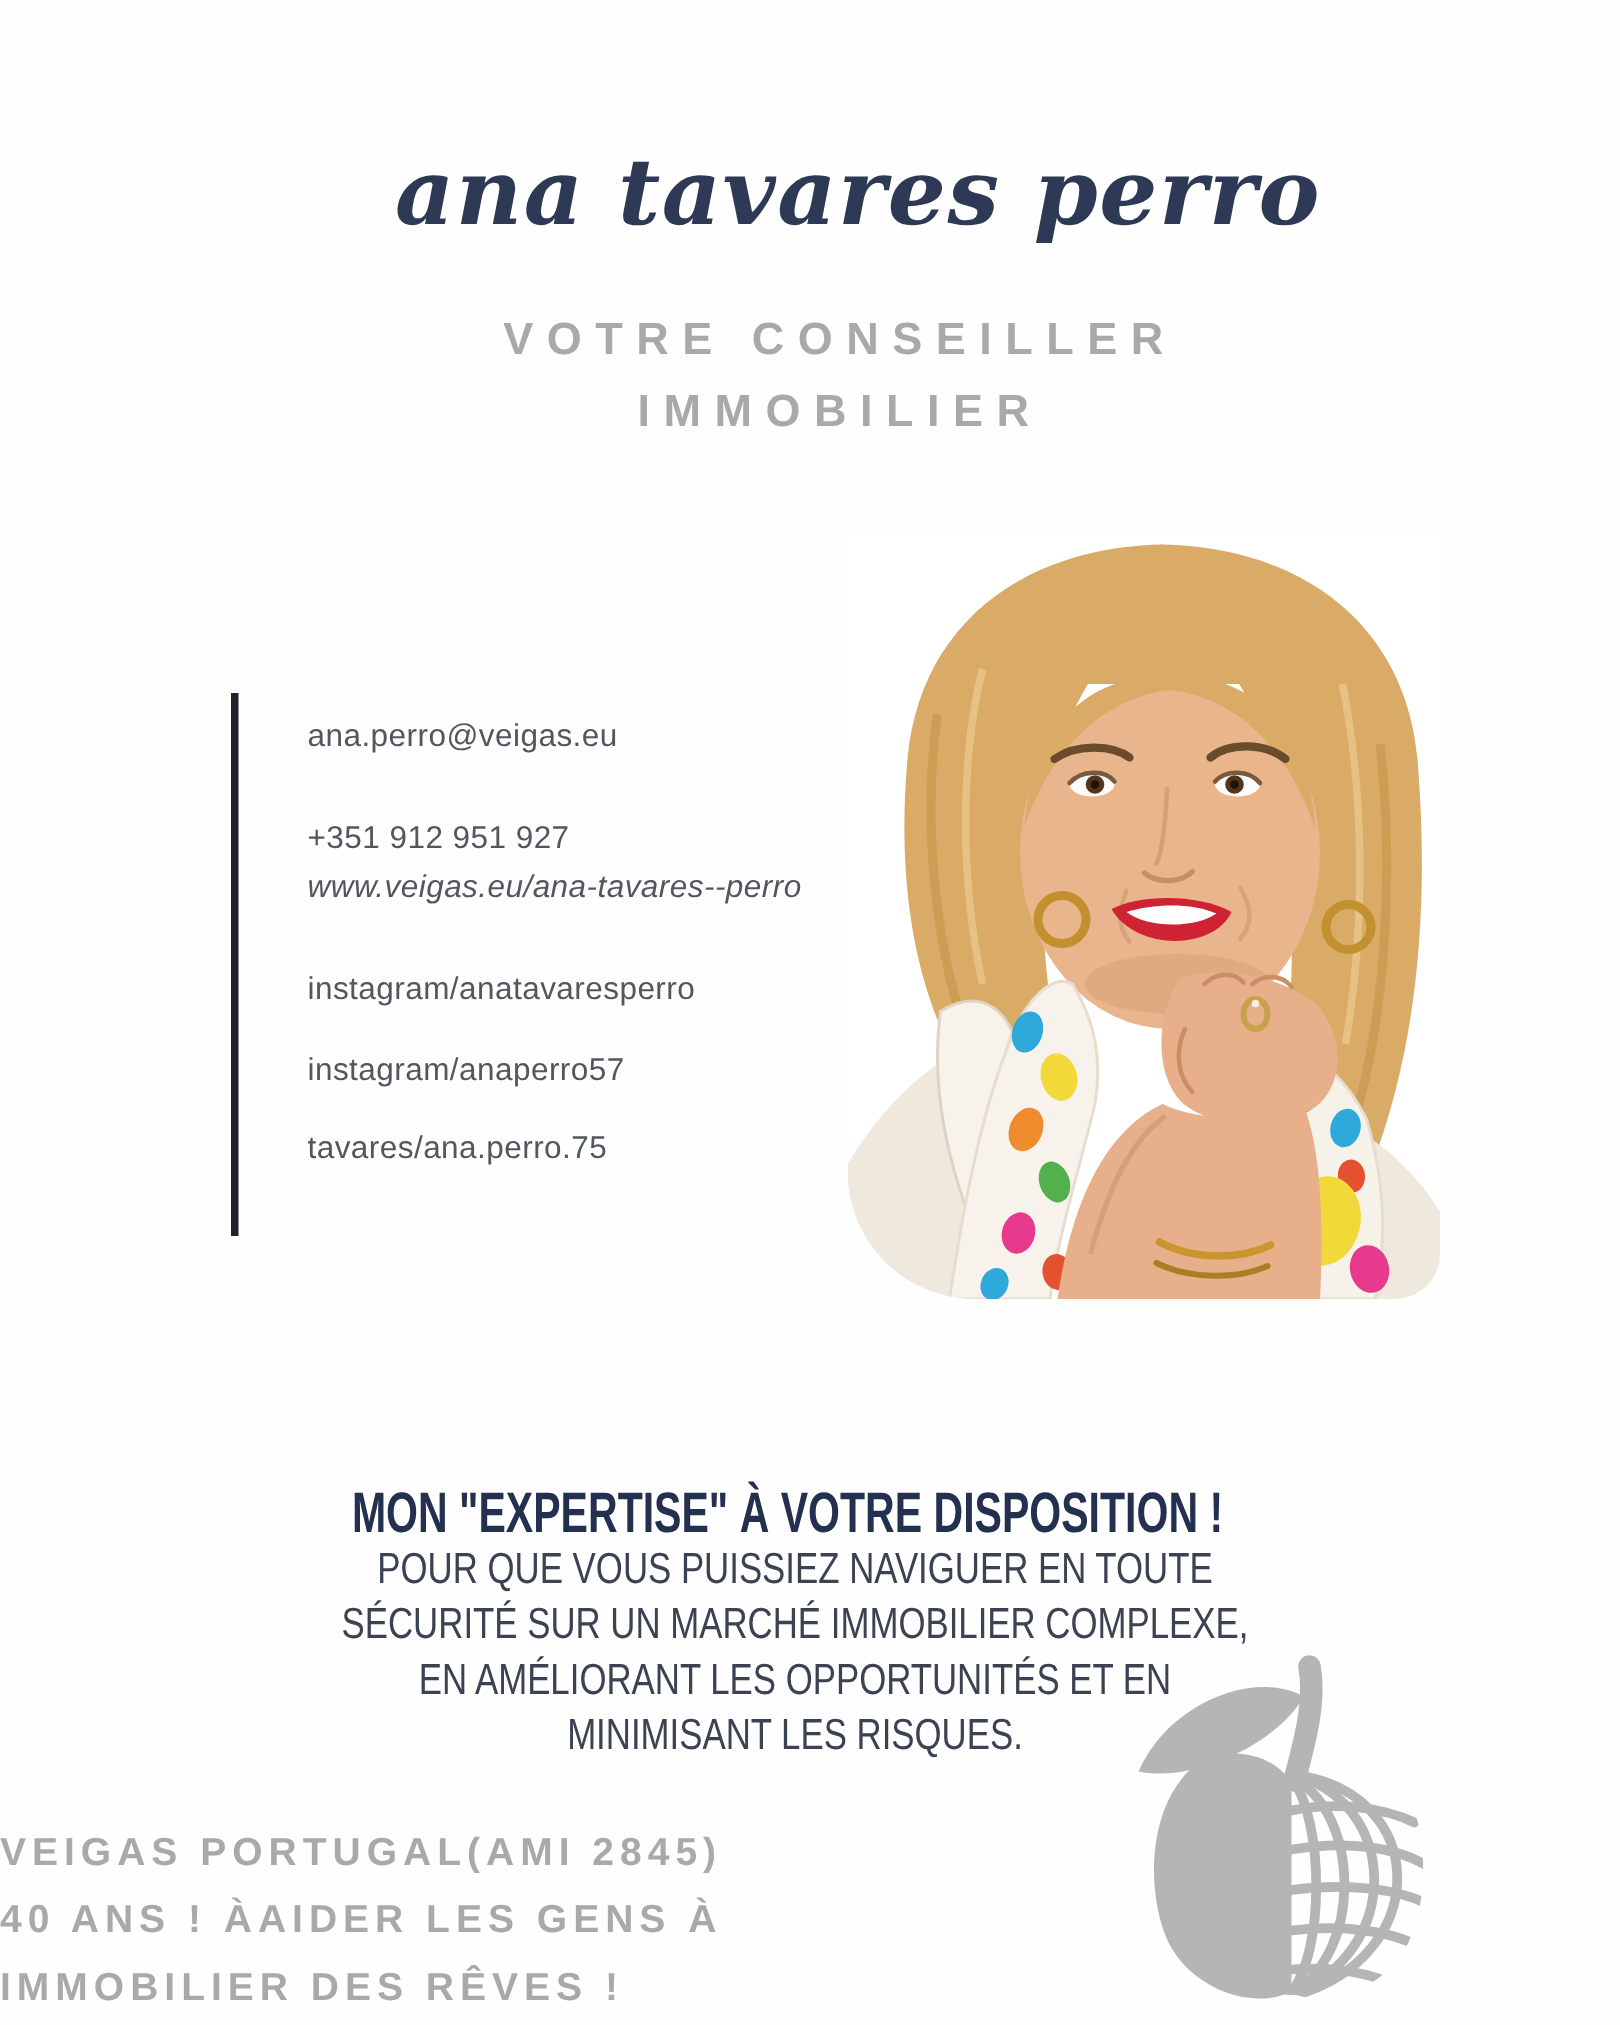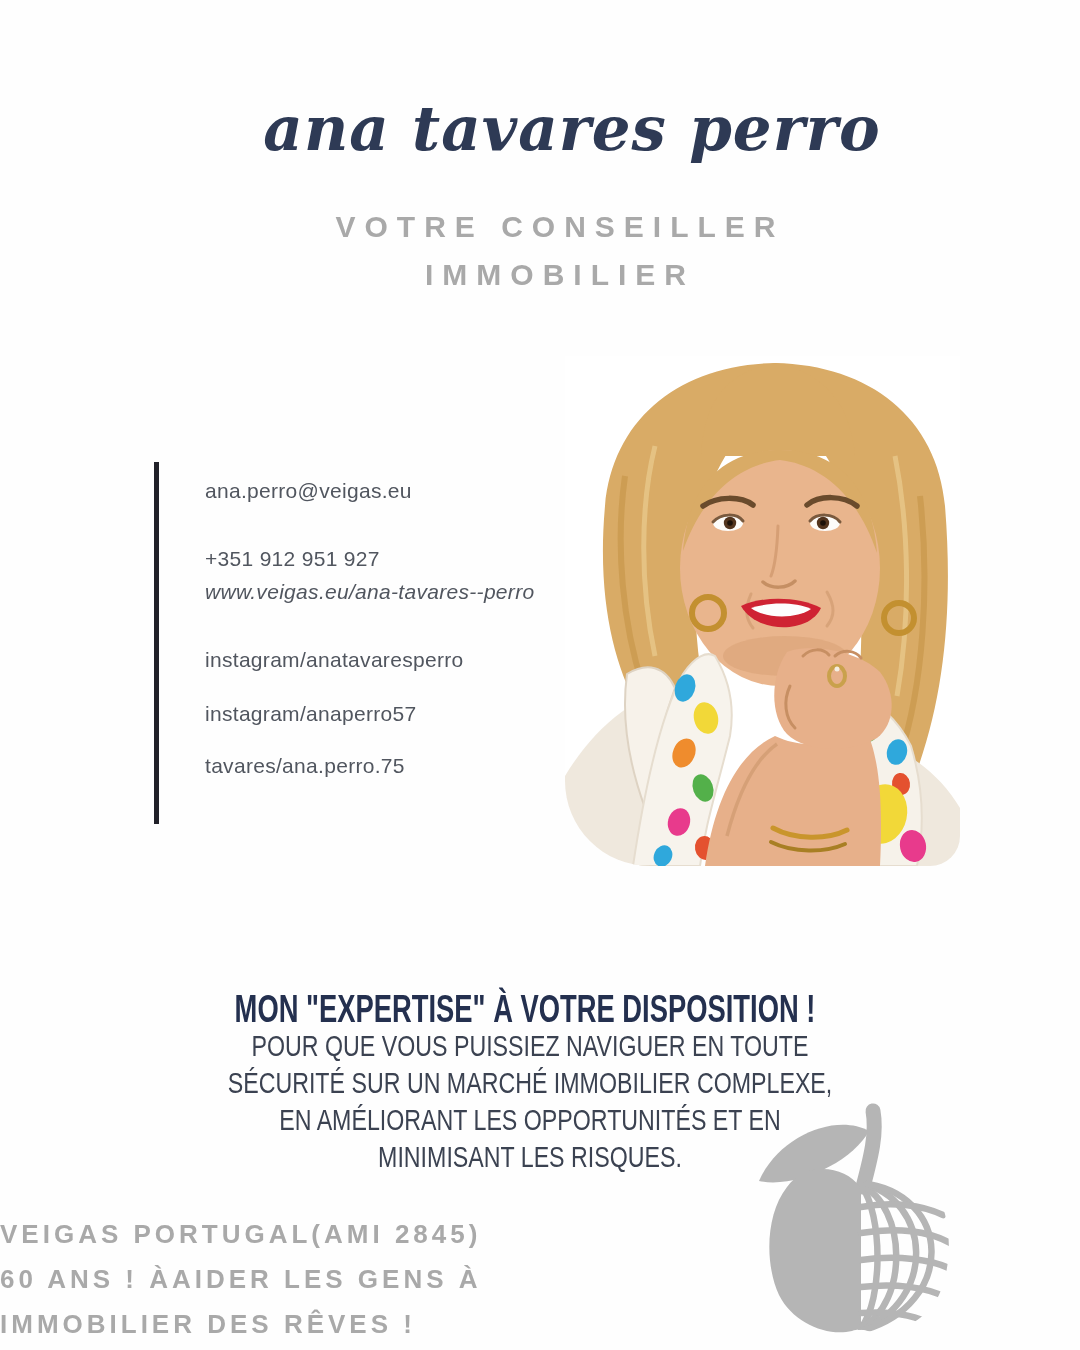--- a/index.html
+++ b/index.html
@@ -164,21 +164,21 @@
 
   <div class="pitch">
     <div>POUR QUE VOUS PUISSIEZ NAVIGUER EN TOUTE</div>
     <div>SÉCURITÉ SUR UN MARCHÉ IMMOBILIER COMPLEXE,</div>
     <div>EN AMÉLIORANT LES OPPORTUNITÉS ET EN</div>
     <div>MINIMISANT LES RISQUES.</div>
   </div>
 
   <div class="footer-tagline">
     <div>VEIGAS PORTUGAL(AMI 2845)</div>
-    <div>60 ANS ! ÀAIDER LES GENS À</div>
+    <div>40 ANS ! ÀAIDER LES GENS À</div>
     <div>IMMOBILIER DES RÊVES !</div>
   </div>
 
   <div class="logo">
     <svg width="205" height="247" viewBox="0 0 205 247" xmlns="http://www.w3.org/2000/svg">
       <defs>
         <clipPath id="appleClip">
           <path d="M103,92 C88,70 48,66 30,92 C8,120 8,170 22,200 C36,228 70,242 95,236 C100,234 106,234 111,236 C136,242 168,228 182,200 C196,170 196,120 176,92 C158,66 118,70 103,92 Z"></path>
         </clipPath>
         <clipPath id="leftHalf">

